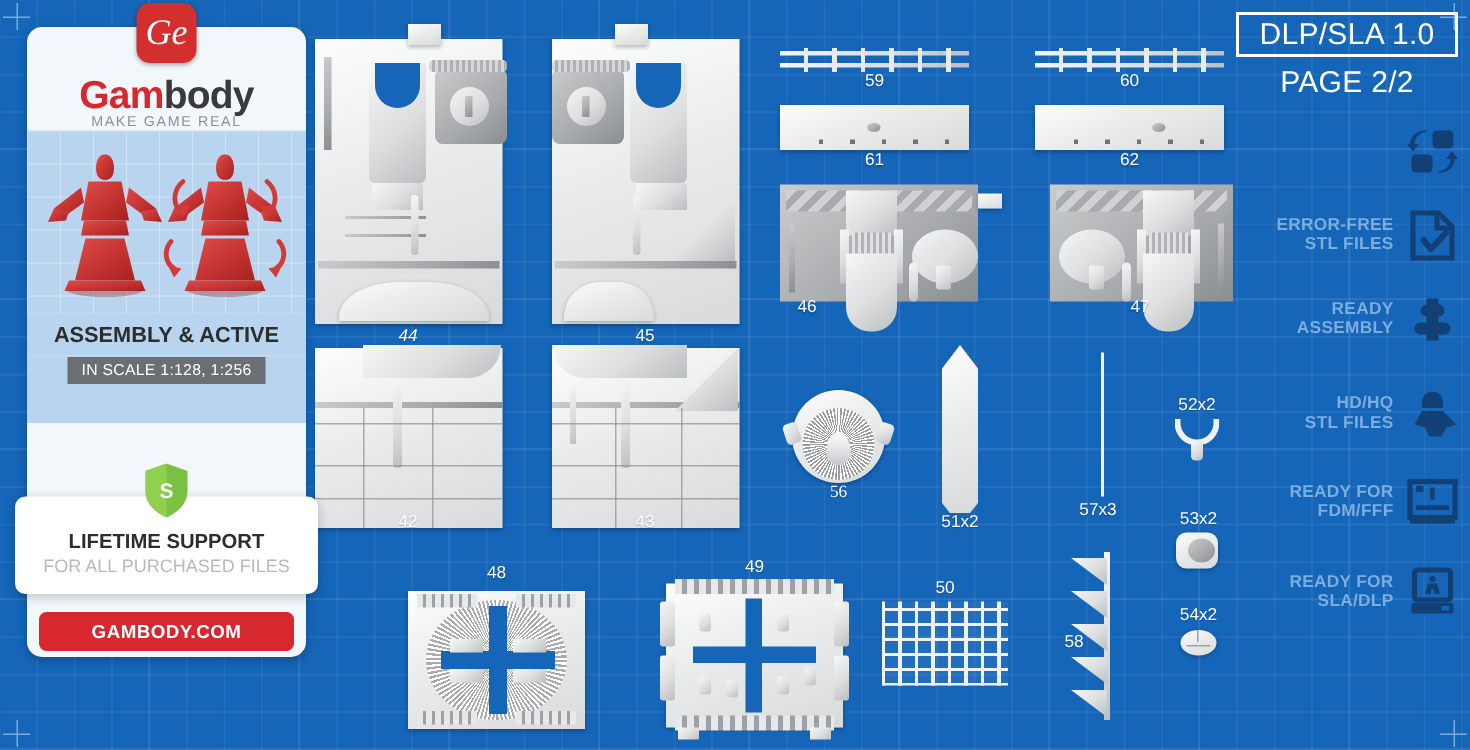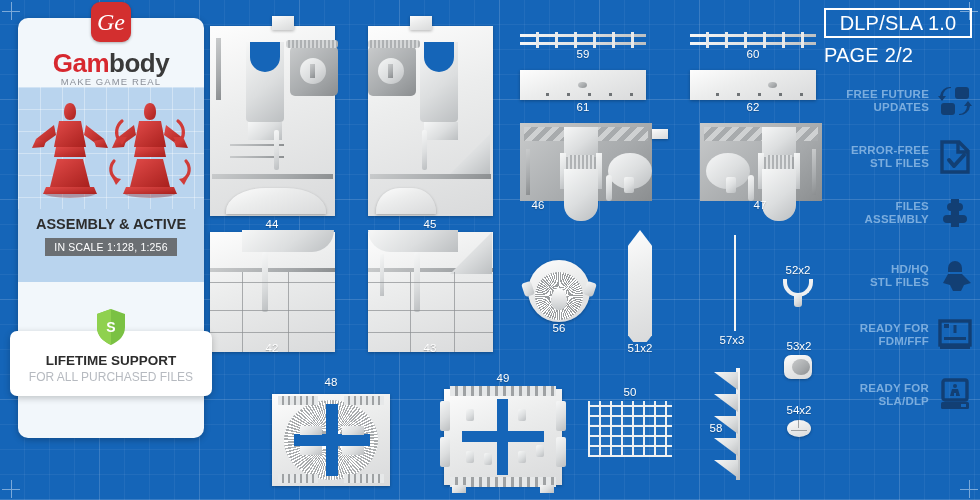--- a/index.html
+++ b/index.html
@@ -84,21 +84,21 @@
 
   
   #rail{ position:absolute; right:0; top:0; width:165px; height:500px; z-index:15;}
   .hdr-ver{
     position:absolute; right:8px; top:8px; width:148px; height:30px;
     border:2px solid #fff; color:#fff; font-size:20px; text-align:center;
     line-height:27px; letter-spacing:.2px;
   }
   .hdr-page{
     position:absolute; right:8px; top:44px; width:148px;
-    color:#fff; font-size:20px; letter-spacing:.2px;
+    color:#fff; font-size:20px; text-align:center; letter-spacing:.2px;
   }
   .feat{ position:absolute; right:8px; width:150px; height:46px; display:flex;
          align-items:center; justify-content:flex-end; gap:9px;}
   .feat .ftxt{ color:#7badde; font-size:11.5px; font-weight:bold; text-align:right;
                line-height:13px; letter-spacing:.2px;}
   .feat .ficon{ width:34px; height:34px; flex:0 0 34px; color:#134f8e;}
   .feat .ficon svg{ display:block; width:100%; height:100%; fill:#123f74;}
 
   
   .part{ position:absolute; }
@@ -131,21 +131,21 @@
     <div class="dark" style="position:absolute;left:80px;top:20px;width:48px;height:50px;border-radius:5px;"></div>
     <div class="metal" style="position:absolute;left:90px;top:32px;width:26px;height:26px;border-radius:50%;"></div>
     <div class="dark" style="position:absolute;left:100px;top:38px;width:5px;height:14px;"></div>
     <div style="position:absolute;left:76px;top:14px;width:52px;height:8px;background:repeating-linear-gradient(90deg,#d5d7d8 0 2px,#aeb1b3 2px 4px);border-radius:3px;"></div>
     <div class="metal" style="position:absolute;left:38px;top:96px;width:34px;height:18px;"></div>
     <div class="dark" style="position:absolute;left:20px;top:118px;width:54px;height:2px;"></div>
     <div class="dark" style="position:absolute;left:20px;top:130px;width:54px;height:2px;"></div>
     <div class="metal" style="position:absolute;left:64px;top:104px;width:5px;height:40px;border-radius:2px;"></div>
     <div class="dark" style="position:absolute;left:2px;top:148px;width:121px;height:5px;"></div>
     <div class="panel" style="position:absolute;left:16px;top:162px;width:100px;height:26px;border-radius:40% 40% 0 0 / 90% 90% 0 0;"></div>
-    <div class="plabel" style="left:62px;top:192px;">44</div>
+    <div class="plabel" style="left:62px;top:192px;font-style:italic;">44</div>
   </div>
 
   <div class="part" style="left:368px;top:26px;width:125px;height:190px;">
     <div class="panel" style="position:absolute;inset:0;"></div>
     <div class="panel" style="position:absolute;left:42px;top:-10px;width:22px;height:14px;"></div>
     <div class="metal" style="position:absolute;left:52px;top:16px;width:38px;height:80px;border-radius:0 0 4px 4px;"></div>
     <div style="position:absolute;left:56px;top:16px;width:30px;height:30px;border-radius:0 0 16px 16px;background:#1565b8;"></div>
     <div class="dark" style="position:absolute;left:0px;top:20px;width:48px;height:50px;border-radius:5px;"></div>
     <div class="metal" style="position:absolute;left:10px;top:32px;width:26px;height:26px;border-radius:50%;"></div>
     <div class="dark" style="position:absolute;left:20px;top:38px;width:5px;height:14px;"></div>
@@ -245,21 +245,21 @@
     <div class="plabel" style="left:60px;top:76px;">47</div>
   </div>
 
   <div class="part" style="left:524px;top:258px;width:72px;height:100px;">
     <div class="panel" style="position:absolute;left:4px;top:2px;width:62px;height:62px;border-radius:50%;"></div>
     <div style="position:absolute;left:11px;top:14px;width:48px;height:48px;border-radius:50%;
          background:repeating-conic-gradient(from 0deg,#ffffff 0 3deg,#9a9d9f 3deg 6deg);"></div>
     <div style="position:absolute;left:27px;top:30px;width:16px;height:22px;border-radius:50% 50% 50% 50%/60% 60% 40% 40%;background:linear-gradient(180deg,#fff,#c7cacc);"></div>
     <div class="metal" style="position:absolute;left:-1px;top:24px;width:10px;height:14px;border-radius:3px;transform:rotate(-18deg);"></div>
     <div class="metal" style="position:absolute;left:61px;top:24px;width:10px;height:14px;border-radius:3px;transform:rotate(18deg);"></div>
-    <div class="plabel" style="left:35px;top:64px;">56</div>
+    <div class="plabel" style="left:35px;top:64px;font-family:Liberation Serif, serif;">56</div>
   </div>
 
   <div class="part" style="left:620px;top:230px;width:40px;height:130px;">
     <div class="panel" style="position:absolute;left:8px;top:0;width:24px;height:112px;clip-path:polygon(50% 0,100% 14%,100% 94%,78% 100%,22% 100%,0 94%,0 14%);"></div>
     <div class="plabel" style="left:20px;top:112px;">51x2</div>
   </div>
 
   <div class="part" style="left:712px;top:235px;width:40px;height:120px;">
     <div style="position:absolute;left:22px;top:0;width:2px;height:96px;background:#f4f5f5;"></div>
     <div class="plabel" style="left:20px;top:99px;">57x3</div>
@@ -406,32 +406,29 @@
   <div class="support-card">
     <svg class="shield" viewBox="0 0 30 36">
       <path d="M15 0 1 5v13c0 9 6 14 14 18 8-4 14-9 14-18V5z" fill="#7ac143"></path>
       <path d="M15 0 1 5v13c0 9 6 14 14 18z" fill="#8fd14f"></path>
       <text x="15" y="23" font-family="Liberation Sans, sans-serif" font-size="14" font-weight="bold" fill="#fff" text-anchor="middle">S</text>
     </svg>
     <div class="st1">LIFETIME SUPPORT</div>
     <div class="st2">FOR ALL PURCHASED FILES</div>
   </div>
 
+  <div class="sitebar">GAMBODY.COM</div>
   <div class="ge-badge">Ge</div>
 </div>
 
 <div id="rail">
   <div class="hdr-ver">DLP/SLA 1.0</div>
   <div class="hdr-page">PAGE 2/2</div>
 
   <div class="feat" style="top:78px;">
-    <div class="ftxt">
-      <div>FREE FUTURE</div>
-        <div>UPDATES</div>
-    </div>
     <div class="ficon">
       <svg viewBox="0 0 34 34">
           <rect x="17" y="3" width="14" height="12" rx="3"></rect>
           <rect x="3" y="19" width="14" height="12" rx="3"></rect>
           <path d="M13 4a8 8 0 0 0-8 8h3l-4 5-4-5h2a10 10 0 0 1 11-9z"></path>
           <path d="M21 30a8 8 0 0 0 8-8h-3l4-5 4 5h-2a10 10 0 0 1-11 9z"></path>
         </svg>
     </div>
   </div>
 
@@ -444,21 +441,21 @@
       <svg viewBox="0 0 34 34">
           <path d="M4 2h17l9 9v21H4z" fill="none" stroke="#123f74" stroke-width="3.4"></path>
           <path d="M20 2v10h10" fill="none" stroke="#123f74" stroke-width="3.4"></path>
           <path d="M11 20l5 6 10-11" fill="none" stroke="#123f74" stroke-width="4" stroke-linecap="round" stroke-linejoin="round"></path>
         </svg>
     </div>
   </div>
 
   <div class="feat" style="top:190px;">
     <div class="ftxt">
-      <div>FILES</div>
+      <div>READY</div>
         <div>ASSEMBLY</div>
     </div>
     <div class="ficon">
       <svg viewBox="0 0 34 34">
           <path d="M13 3h8v4a4 4 0 1 1 0 8v4h4a4 4 0 1 1 0 8h-4v4h-8v-4H9a4 4 0 1 1 0-8h4v-4a4 4 0 1 1 0-8z"></path>
         </svg>
     </div>
   </div>
 
   <div class="feat" style="top:253px;">

